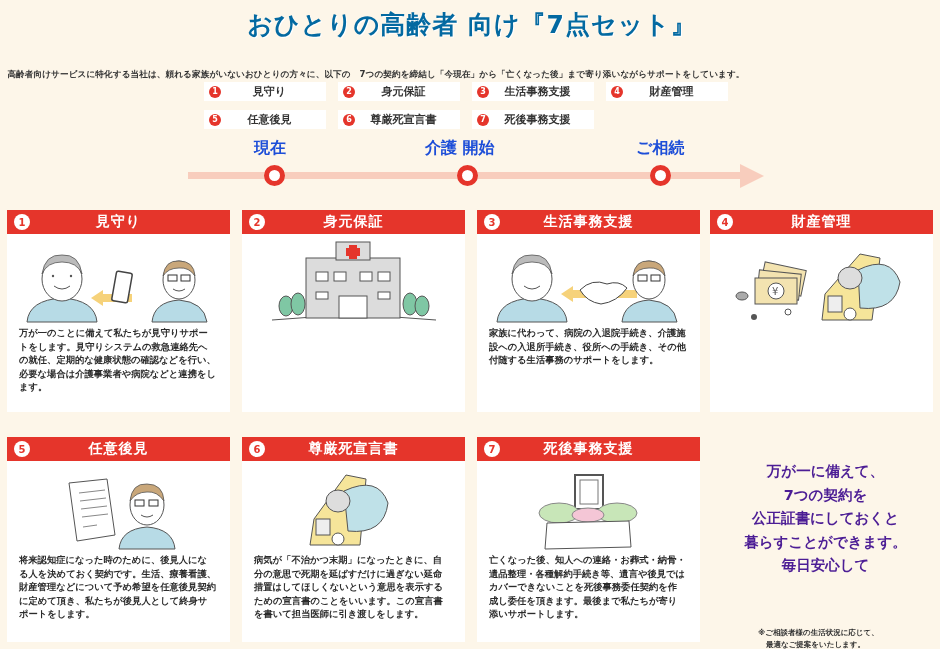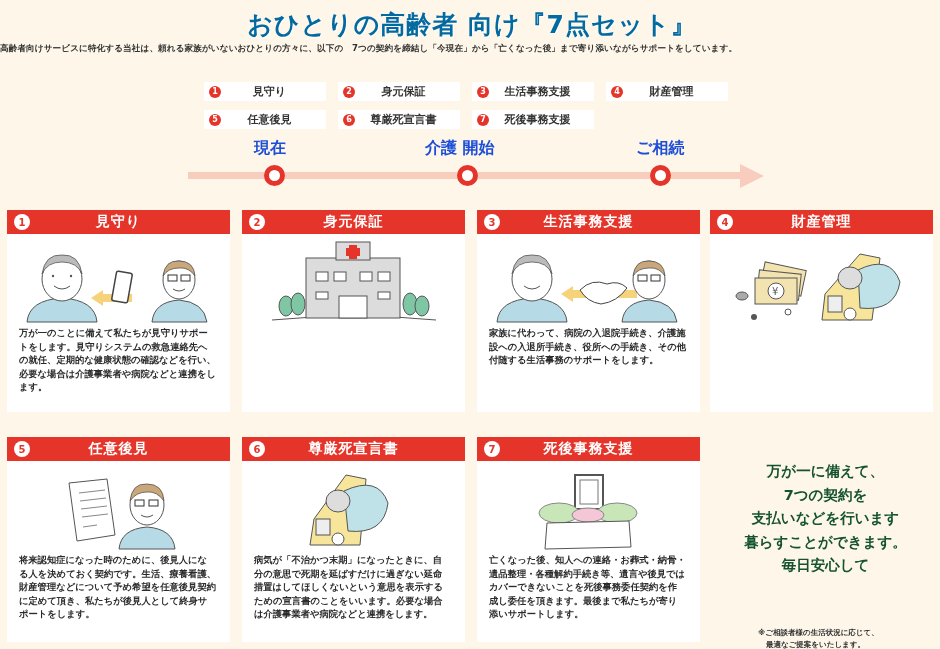--- a/index.html
+++ b/index.html
@@ -9,21 +9,21 @@
     font-family: "DejaVu Sans", "Liberation Sans", sans-serif;
     color: #2b2b2b;
     position: relative;
   }
   .title {
     position: absolute; left: 16px; top: 8px; width: 912px; text-align: center;
     font-size: 25px; font-weight: bold; color: #0369a1; letter-spacing: 1px;
     text-shadow: 1px 1px 0 #fff;
   }
   .subtitle {
-    position: absolute; left: 0; top: 43px; width: 752px; 
+    position: absolute; left: 0; top: 69px; width: 752px; text-align: center;
     font-size: 8.6px; font-weight: bold; color: #333; letter-spacing: 0.1px;
   }
   .chips { position: absolute; left: 204px; top: 82px; width: 540px; }
   .chip {
     position: absolute; width: 122px; height: 19px; background: #fff;
     display: flex; align-items: center;
   }
   .chip .num {
     width: 12px; height: 12px; border-radius: 50%; background: #e5352b; color: #fff;
     font-size: 8px; font-weight: bold; display: flex; align-items: center; justify-content: center;
@@ -57,21 +57,21 @@
     display: flex; align-items: center; justify-content: center;
   }
   .card-head .ctitle { color: #fff; font-size: 14px; font-weight: bold; letter-spacing: 1px; }
   .illus { height: 92px; position: relative; }
   .card-text {
     padding: 0 14px 0 12px; font-size: 9.3px; line-height: 13.6px; font-weight: bold; color: #2b2b2b;
   }
 
   .closing {
     position: absolute; left: 718px; top: 460px; width: 215px; text-align: center;
-    color: #14532d; font-size: 14.5px; font-weight: bold; line-height: 23.5px;
+    color: #4c1d95; font-size: 14.5px; font-weight: bold; line-height: 23.5px;
   }
   .note {
     position: absolute; left: 758px; top: 627px; width: 180px;
     font-size: 7.5px; line-height: 12px; color: #333; font-weight: bold;
   }
   svg { display: block; }
 </style>
 </head>
 <body>
 
@@ -249,21 +249,21 @@
   </div>
   <div class="illus">
     <svg width="223" height="92" viewBox="0 0 223 92">
       <path d="M72 58 L104 14 L124 18 L118 84 L68 84Z" fill="#f6e59a" stroke="#555"></path>
       <path d="M102 30 Q136 14 146 42 Q142 74 106 70 Z" fill="#bfe1e8" stroke="#555"></path>
       <ellipse cx="96" cy="40" rx="12" ry="11" fill="#ddd" stroke="#555"></ellipse>
       <rect x="74" y="58" width="14" height="16" fill="#eee" stroke="#555"></rect>
       <circle cx="96" cy="78" r="6" fill="#fff" stroke="#555"></circle>
     </svg>
   </div>
-  <div class="card-text">病気が「不治かつ末期」になったときに、自分の意思で死期を延ばすだけに過ぎない延命措置はしてほしくないという意思を表示するための宣言書のことをいいます。必要な場合は介護事業者や病院などと連携をします。</div>
+  <div class="card-text">病気が「不治かつ末期」になったときに、自分の意思で死期を延ばすだけに過ぎない延命措置はしてほしくないという意思を表示するための宣言書のことをいいます。この宣言書を書いて担当医師に引き渡しをします。</div>
 </div>
 
 <div class="card" style="left:477px;top:437px;height:205px;">
   <div class="card-head">
     <span class="cnum">7</span>
     <span class="ctitle">死後事務支援</span>
   </div>
   <div class="illus">
     <svg width="223" height="92" viewBox="0 0 223 92">
       <rect x="98" y="14" width="28" height="34" fill="#fff" stroke="#555" stroke-width="2"></rect>
@@ -273,20 +273,20 @@
       <ellipse cx="111" cy="54" rx="16" ry="7" fill="#f4c6d6" stroke="#888"></ellipse>
       <path d="M70 62 L152 60 L154 86 L68 88 Z" fill="#fff" stroke="#555"></path>
     </svg>
   </div>
   <div class="card-text">亡くなった後、知人への連絡・お葬式・納骨・遺品整理・各種解約手続き等、遺言や後見ではカバーできないことを死後事務委任契約を作成し委任を頂きます。最後まで私たちが寄り添いサポートします。</div>
 </div>
 
 <div class="closing">
   <div>万が一に備えて、</div>
   <div>7つの契約を</div>
-  <div>支払いなどを行います</div>
+  <div>公正証書にしておくと</div>
   <div>暮らすことができます。</div>
   <div>毎日安心して</div>
 </div>
 <div class="note">
   <div>※ご相談者様の生活状況に応じて、</div>
   <div style="padding-left:8px;">最適なご提案をいたします。</div>
 </div>
 
 </body></html>

